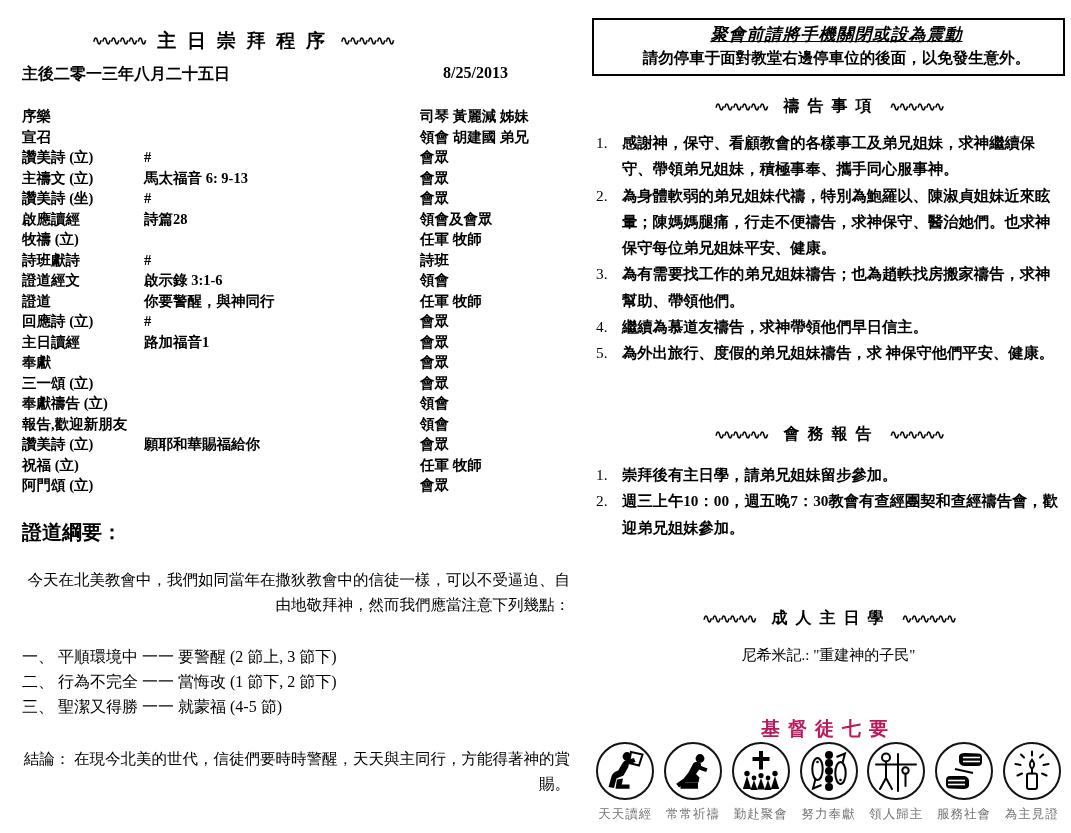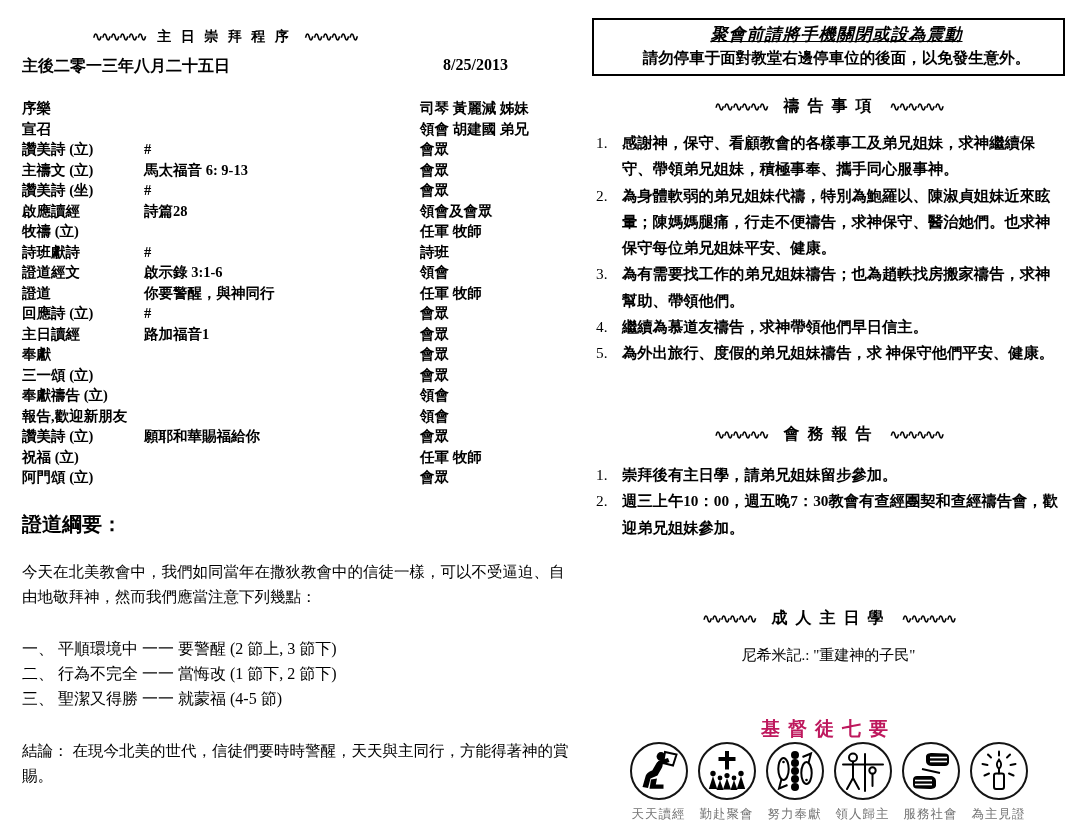--- a/index.html
+++ b/index.html
@@ -4,29 +4,29 @@
 <style>
   * { margin:0; padding:0; box-sizing:border-box; }
   html,body { background:#fff; }
   .page {
     position:relative; width:1071px; height:833px; background:#fff;
     font-family:"Liberation Serif", serif; color:#000; overflow:hidden;
   }
   
   .col-left { position:absolute; left:22px; top:0; width:548px; }
   .title-row { display:flex; align-items:center; gap:12px; margin:28px 0 0 70px; }
-  .main-title { font-size:14px; font-weight:bold; letter-spacing:3px; white-space:nowrap; }
+  .main-title { font-size:19px; font-weight:bold; letter-spacing:3px; white-space:nowrap; }
   .orn { font-size:13px; letter-spacing:-2px; font-weight:bold; white-space:nowrap; }
   .date-row { display:flex; margin-top:10px; font-size:16px; font-weight:bold; }
   .date-cn { flex:0 0 421px; }
   .program { margin-top:21px; }
   .prow { display:grid; grid-template-columns:122px 276px 1fr; font-size:14.5px; font-weight:bold; line-height:20.5px; }
   .prow span { white-space:nowrap; overflow:visible; }
   .outline-head { margin-top:23px; font-size:20px; font-weight:bold; }
-  .para { margin-top:21px; font-size:15.5px; line-height:25px; }
+  .para { margin-top:21px; font-size:15.5px; line-height:25px;text-align:right; }
   .points { margin-top:27px; }
   .point { font-size:16px; line-height:25px; }
   .conclusion { margin-top:27px; }
   
   .col-right { position:absolute; left:592px; top:0; width:473px; }
   .notice-box { position:absolute; top:18px; left:0; width:473px; border:2px solid #000; padding:3px 4px 5px 20px; text-align:center; }
   .notice1 { font-size:17px; font-weight:bold; font-style:italic; text-decoration:underline; letter-spacing:1px; }
   .notice2 { font-size:15.5px; font-weight:600; margin-top:2px; white-space:nowrap; }
   .sec-head { position:absolute; left:0; width:473px; display:flex; justify-content:center; align-items:center; gap:16px; }
   .sec-title { font-size:16px; font-weight:bold; letter-spacing:2px; white-space:nowrap; }
@@ -243,20 +243,31 @@
             <circle cx="24" cy="7.5" r="4.4" fill="#000"></circle>
             <path d="M28 3 L39.5 5.5 L36 16.5 L26 14 Z" fill="#fff" stroke="#000" stroke-width="2"></path>
             <path d="M21 12 L31 9 L32.5 13 L22.5 16.5 Z" fill="#000"></path>
             <path d="M22 12.5 C26 13 26.5 16.5 24.5 19.5 L20.5 26.5 L13.5 29.5 L11 39 L5.5 38 L8.5 27.5 C9.3 24 13 22.5 15.2 21.6 L19 15 C20 13 21 12.3 22 12.5 Z" fill="#000"></path>
             <path d="M14 30.5 L20 29.5 L18.8 35.5 L26.5 35.5 L26.5 39.8 L12.5 39.8 Z" fill="#000"></path>
           </svg>
         </span>
         <span class="seven-label">天天讀經</span>
       </div>
 
+      <div class="seven-item">
+        <span class="circle">
+          <svg viewBox="0 0 44 44" width="44" height="44">
+            <circle cx="29" cy="9.5" r="4.4" fill="#000"></circle>
+            <path d="M25 15 L36.5 19.5 L35.2 23 L23.8 19 Z" fill="#000"></path>
+            <path d="M27.5 13 C30.5 14 30.8 17 29 19.5 L25 25 L28.5 28.5 L27.5 33.5 L14.5 33.5 L8 38.5 L5.2 34.8 L12.5 29.8 L17.5 23.5 L21.5 15.8 C22.6 13.2 25.2 12.2 27.5 13 Z" fill="#000"></path>
+            <path d="M13 33.5 L27 33.5 L27 39.8 L9.5 39.8 L9.5 36 Z" fill="#000"></path>
+          </svg>
+        </span>
+        <span class="seven-label">常常祈禱</span>
+      </div>
 
       <div class="seven-item">
         <span class="circle">
           <svg viewBox="0 0 44 44" width="44" height="44">
             <path d="M20 2 h4 v6 h6.5 v4 H24 v8.5 h-4 V12 h-6.5 V8 H20 Z" fill="#000"></path>
             <circle cx="8" cy="24.5" r="2.7" fill="#000"></circle>
               <path d="M8 27 L3.8 40 H12.2 Z" fill="#000"></path>
             <circle cx="15" cy="29" r="2.4" fill="#000"></circle>
               <path d="M15 31 L11.5 41 H18.5 Z" fill="#000"></path>
             <circle cx="22" cy="26.5" r="2.6" fill="#000"></circle>

